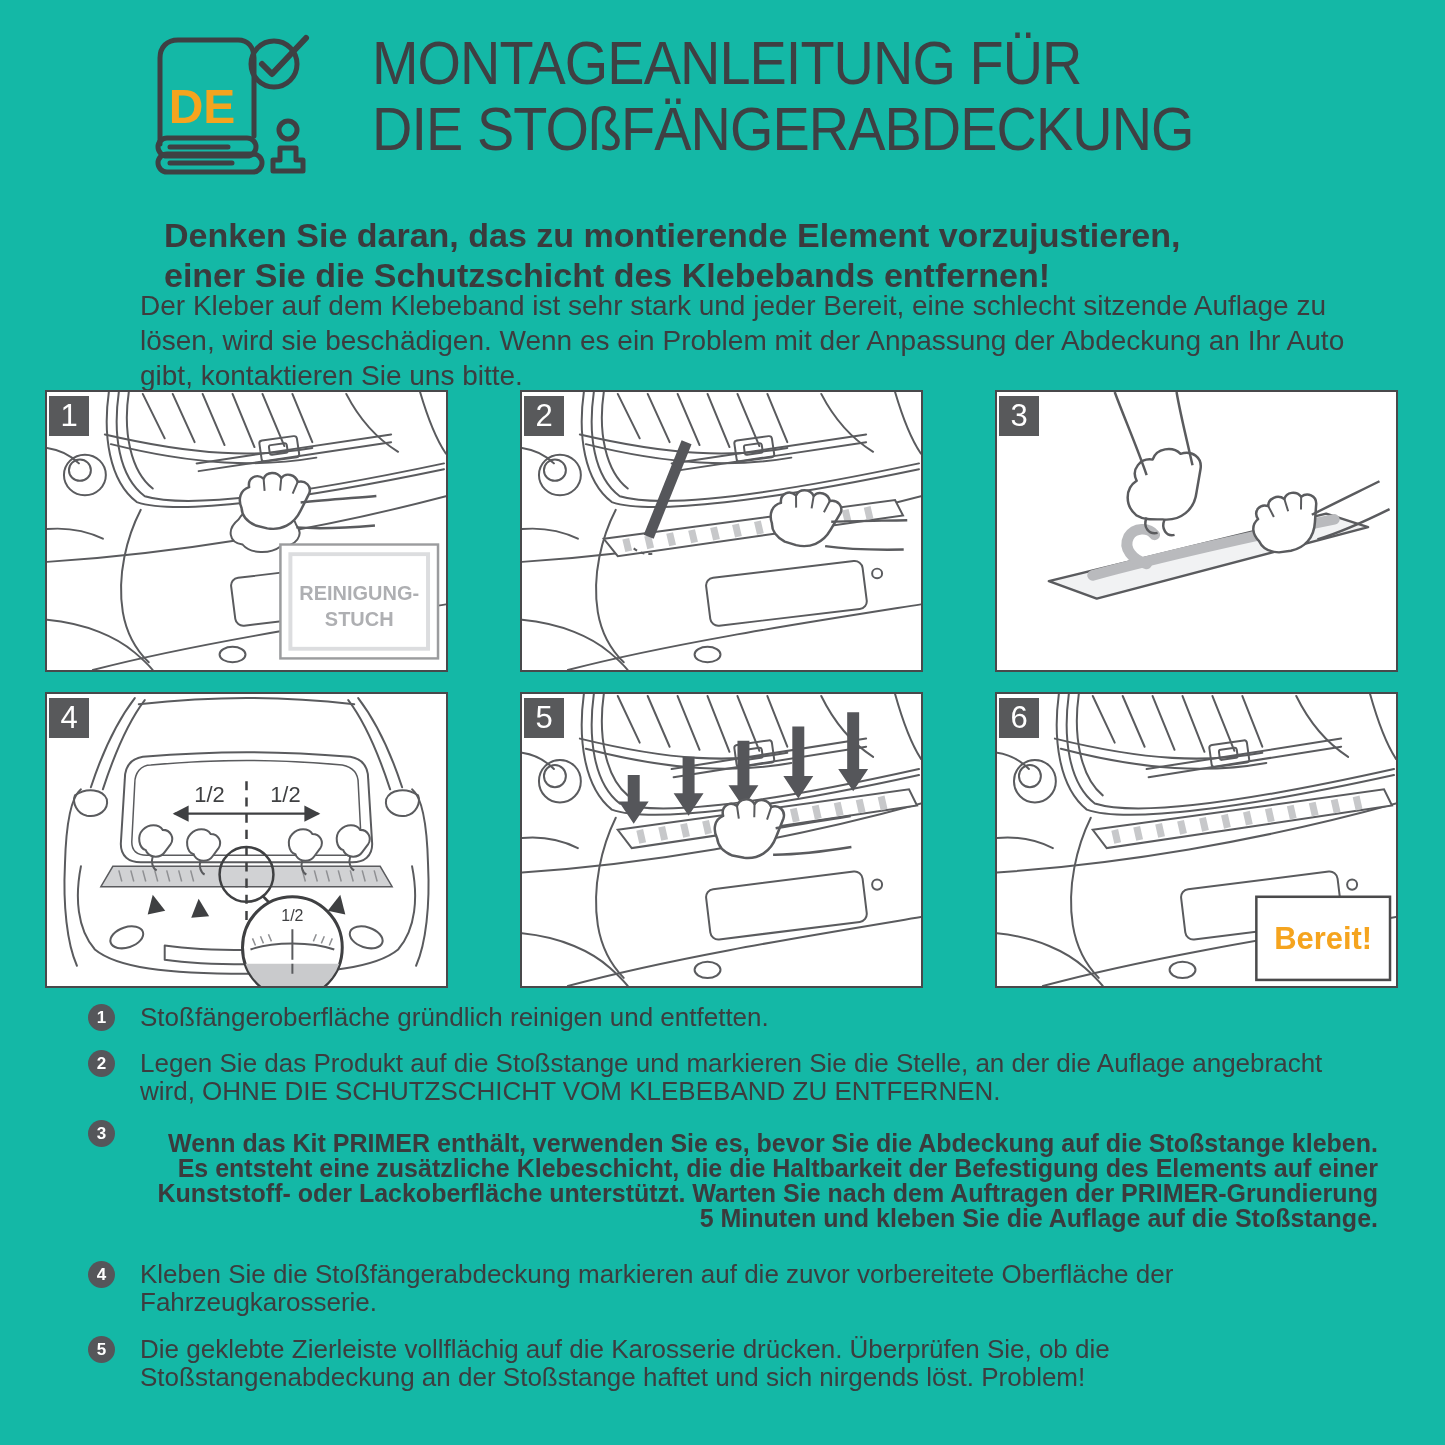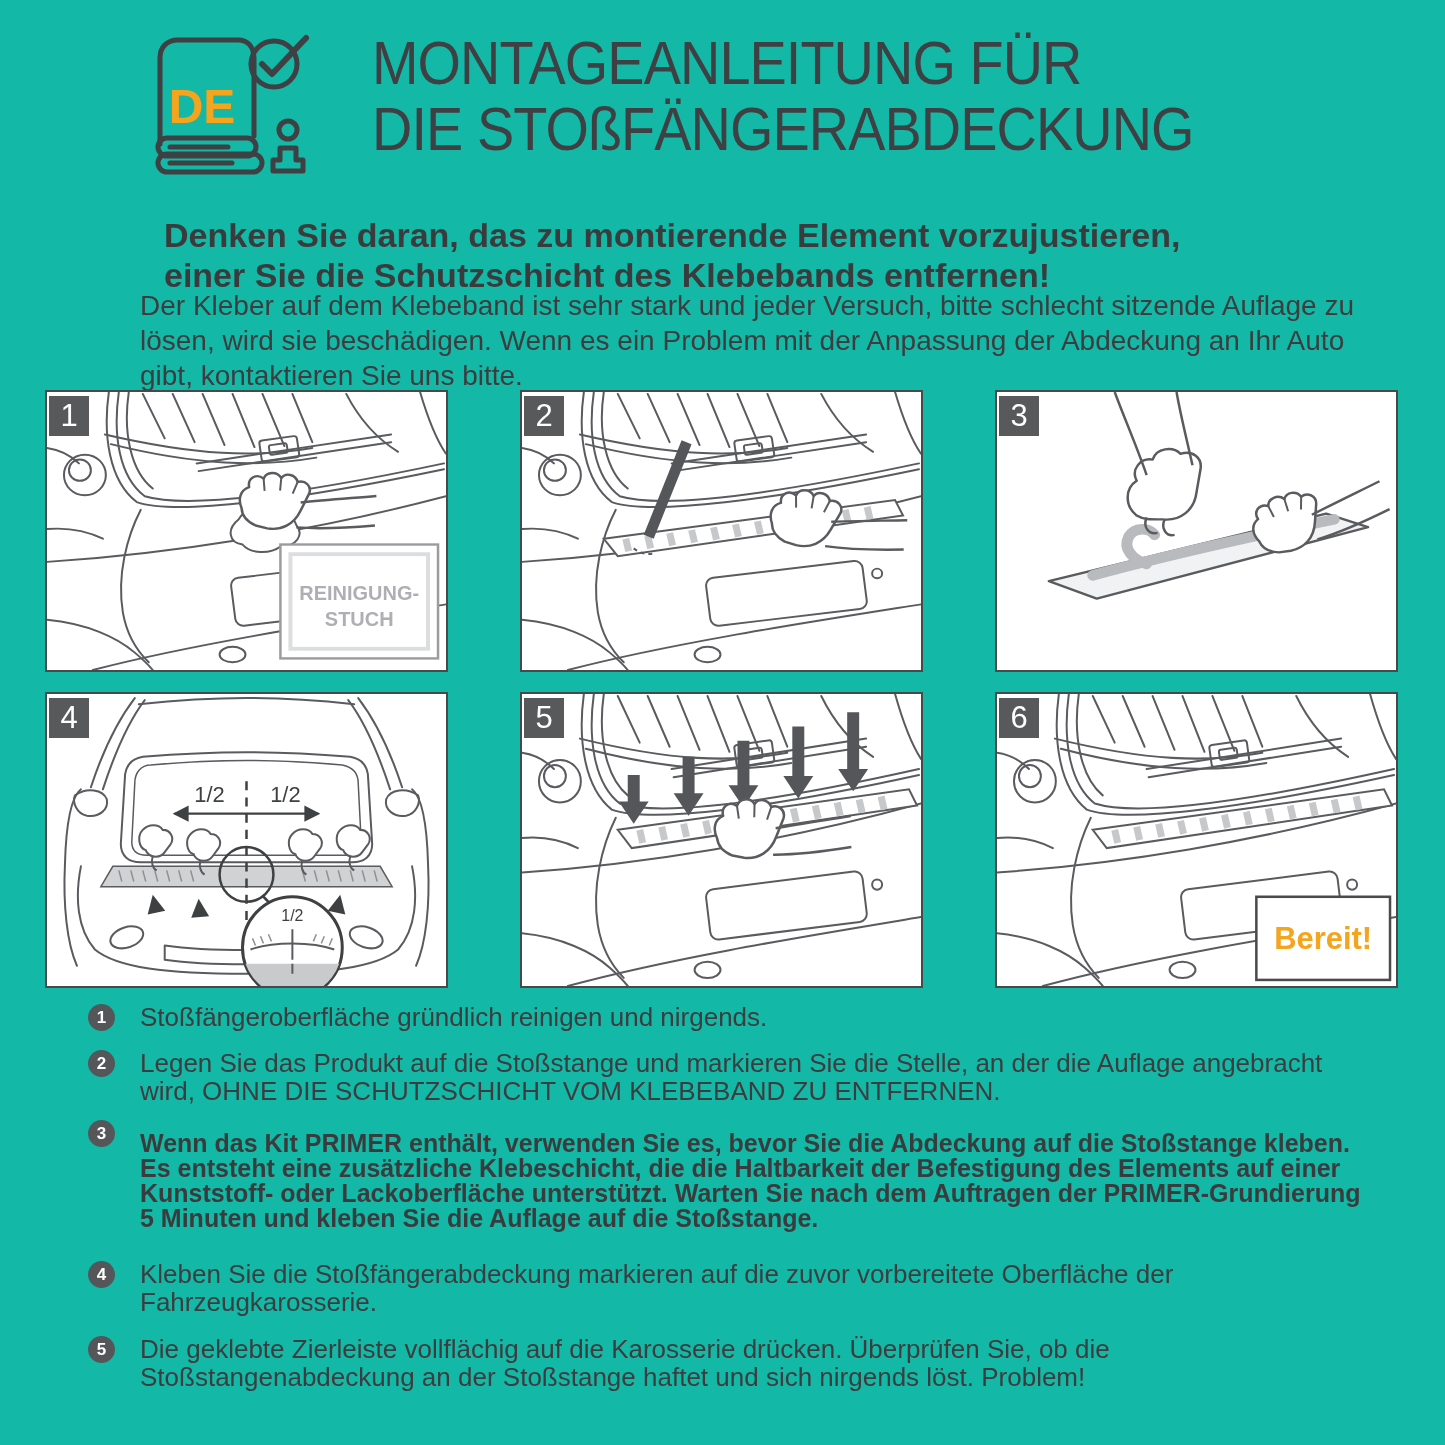--- a/index.html
+++ b/index.html
@@ -20,21 +20,21 @@
   .panel{position:relative;border:2px solid #48494B;background:#fff;}
   .panel svg{position:absolute;left:0;top:0;width:100%;height:100%;}
   .badge{position:absolute;left:2px;top:4px;width:40px;height:40px;background:#58595B;
          color:#fff;font-size:31px;display:flex;align-items:center;justify-content:center;z-index:2;}
 
   
   .step{position:absolute;left:88px;display:flex;gap:25px;}
   .step-num{flex:0 0 auto;width:27px;height:27px;border-radius:50%;background:#55565A;color:#fff;
             font-size:17px;font-weight:bold;display:flex;align-items:center;justify-content:center;margin-top:1px;}
   .step-text{font-size:26px;line-height:28px;color:#3C3D3F;}
-  .step-bold{font-size:25px;line-height:25px;font-weight:bold;color:#3A3B3D;margin-top:12px;}
+  .step-bold{font-size:25px;line-height:25px;font-weight:bold;color:#3A3B3D;margin-top:12px;text-align:right;}
   .w1{max-width:1250px}.w2{max-width:1290px}.w3{max-width:1290px}.w4{max-width:1190px}.w5{max-width:1135px}
 </style>
 </head>
 <body>
 
 <svg width="0" height="0" style="position:absolute">
   <defs>
     <g id="scene-trunk" fill="none" stroke="#5A5B5E" stroke-width="2" stroke-linecap="round">
       <path d="M58,44 C150,66 210,68 266,58"></path>
       <path d="M64,54 C150,76 214,78 270,68"></path>
@@ -105,21 +105,21 @@
   <div class="title">
     <div>MONTAGEANLEITUNG FÜR</div>
     <div>DIE STOßFÄNGERABDECKUNG</div>
   </div>
 
   <div class="warn">
     <div>Denken Sie daran, das zu montierende Element vorzujustieren,</div>
     <div>einer Sie die Schutzschicht des Klebebands entfernen!</div>
   </div>
 
-  <div class="intro">Der Kleber auf dem Klebeband ist sehr stark und jeder Versuch, bitte schlecht sitzende Auflage zu lösen, wird sie beschädigen. Wenn es ein Problem mit der Anpassung der Abdeckung an Ihr Auto gibt, kontaktieren Sie uns bitte.</div>
+  <div class="intro">Der Kleber auf dem Klebeband ist sehr stark und jeder Bereit, eine schlecht sitzende Auflage zu lösen, wird sie beschädigen. Wenn es ein Problem mit der Anpassung der Abdeckung an Ihr Auto gibt, kontaktieren Sie uns bitte.</div>
 
   <div class="panels">
 
     <div class="panel">
       <div class="badge">1</div>
       <svg viewBox="0 0 400 288" preserveAspectRatio="none">
         <use href="#scene-trunk"></use>
         <path d="M192,132 C180,142 182,156 196,158 C204,168 224,168 234,160 C250,160 258,148 250,138 C246,126 232,120 220,124 C208,118 198,122 192,132 Z" fill="#fff" stroke="#5A5B5E" stroke-width="2"></path>
         <use href="#hand" transform="translate(198,84) rotate(14)"></use>
         <g>
@@ -230,21 +230,21 @@
         <g>
           <rect x="260" y="200" width="134" height="82" fill="#fff" stroke="#4A4A4B" stroke-width="2.5"></rect>
           <text x="327" y="252" text-anchor="middle" font-family="Liberation Sans, sans-serif" font-size="31" font-weight="bold" fill="#F5A41E">Bereit!</text>
         </g>
       </svg>
     </div>
   </div>
 
   <div class="step w1" style="top:1003px">
     <div class="step-num">1</div>
-    <div class="step-text">Stoßfängeroberfläche gründlich reinigen und nirgends.</div>
+    <div class="step-text">Stoßfängeroberfläche gründlich reinigen und entfetten.</div>
   </div>
 
   <div class="step w2" style="top:1049px">
     <div class="step-num">2</div>
     <div class="step-text">Legen Sie das Produkt auf die Stoßstange und markieren Sie die Stelle, an der die Auflage angebracht wird, OHNE DIE SCHUTZSCHICHT VOM KLEBEBAND ZU ENTFERNEN.</div>
   </div>
 
   <div class="step w3" style="top:1119px">
     <div class="step-num">3</div>
     <div>

